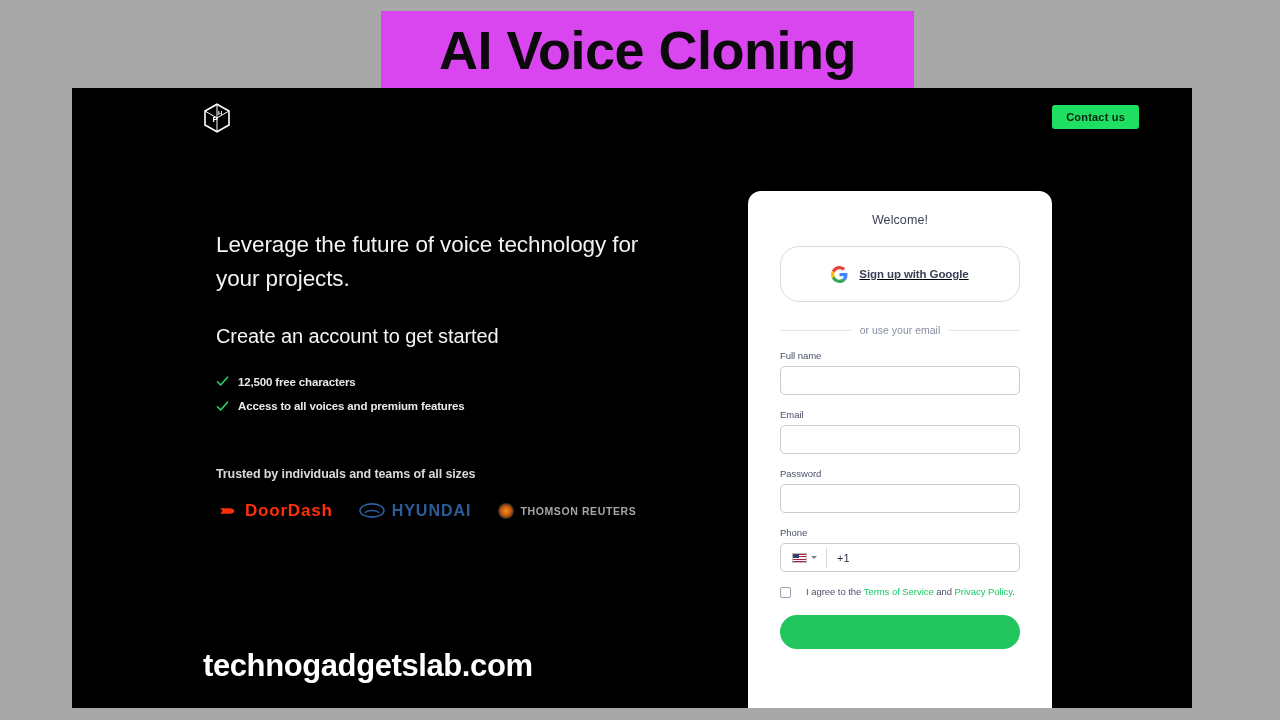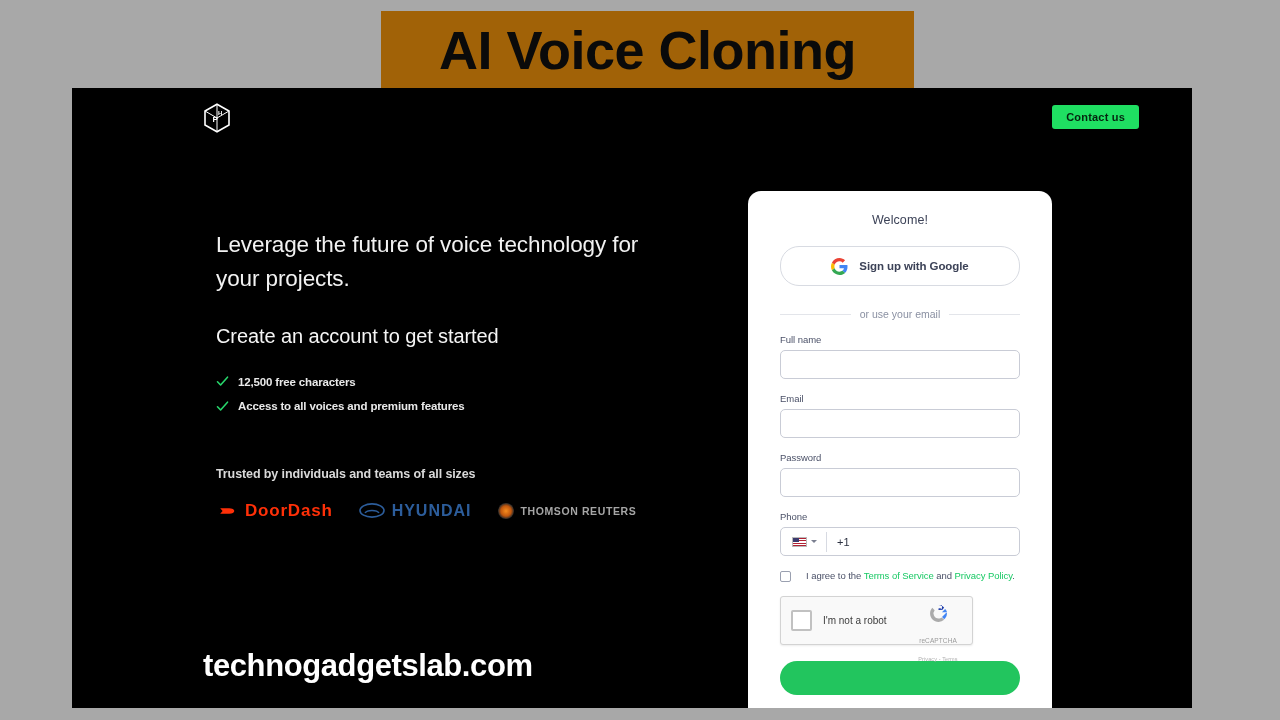--- a/index.html
+++ b/index.html
@@ -9,21 +9,21 @@
     background: #a8a8a8;
     font-family: "Liberation Sans", sans-serif;
   }
   #root { position: relative; width: 1280px; height: 720px; }
 
   
   .title-banner {
     position: absolute;
     left: 381px; top: 11px;
     width: 533px; height: 78px;
-    background: #a16207;
+    background: #d946ef;
     display: flex; align-items: center; justify-content: center;
   }
   .title-banner .title-text {
     font-size: 54px;
     font-weight: bold;
     color: #0a0a0a;
     letter-spacing: -0.5px;
     line-height: 1;
   }
 
@@ -153,27 +153,28 @@
   }
   .card-title {
     text-align: center;
     color: #3c4257;
     font-size: 12.5px;
     font-weight: 400;
     letter-spacing: 0.1px;
   }
   .google-btn {
     margin-top: 19px;
-    width: 100%; height: 40px;
+    width: 100%; height: 56px;
     background: #ffffff;
     border: 1px solid #d8dbe2;
     border-radius: 19px;
     display: flex; align-items: center; justify-content: center;
     gap: 11px;
     cursor: pointer;
+    text-decoration: underline;
   }
   .google-btn .g-icon { width: 17px; height: 17px; }
   .google-btn .g-label {
     color: #3c4257; font-size: 11.5px; font-weight: bold;
     letter-spacing: -0.1px;
   }
   .divider {
     margin-top: 22px;
     display: flex; align-items: center; gap: 9px;
   }
@@ -431,35 +432,18 @@
           <span class="phone-sep"></span>
           <span class="phone-code">+1</span>
         </div>
       </div>
 
       <div class="terms-row">
         <span class="checkbox"></span>
         <span class="terms-text"><span>I agree to the </span><a>Terms of Service</a><span> and </span><a>Privacy Policy</a><span>.</span></span>
       </div>
 
-      <div class="recaptcha">
-        <span class="rc-box"></span>
-        <span class="rc-label">I'm not a robot</span>
-        <span class="rc-brand">
-          <span class="rc-logo">
-            <svg viewBox="0 0 24 24" width="23" height="23">
-              <path d="M12 3.2c2.4 0 4.5 1.1 5.9 2.8l-2.3 2.3V3.2z" fill="#1c3aa9"></path>
-              <path d="M20.8 12c0 2.4-1.1 4.5-2.8 5.9l-2.3-2.3 4.6-4.6c.3.3.5.6.5 1z" fill="#4285f4"></path>
-              <path d="M12 20.8c-4.8 0-8.8-3.9-8.8-8.8 0-2.3.9-4.4 2.3-5.9l2.5 2.5A5.3 5.3 0 0 0 12 17.3c1.3 0 2.5-.5 3.4-1.2l2.5 2.5A8.7 8.7 0 0 1 12 20.8z" fill="#ababab"></path>
-              <path d="M12 3.2v5.1l4.5-.1A5.3 5.3 0 0 0 12 6.7V3.2z" fill="#1c3aa9"></path>
-              <path d="M18.9 7.3 15.6 10.6h5.2c-.2-1.3-.8-2.4-1.9-3.3z" fill="#4285f4"></path>
-            </svg>
-          </span>
-          <span class="rc-name">reCAPTCHA</span>
-          <span class="rc-legal">Privacy - Terms</span>
-        </span>
-      </div>
 
       <button class="submit-btn"></button>
     </div>
 
   </div>
 </div>
 
 </body></html>

